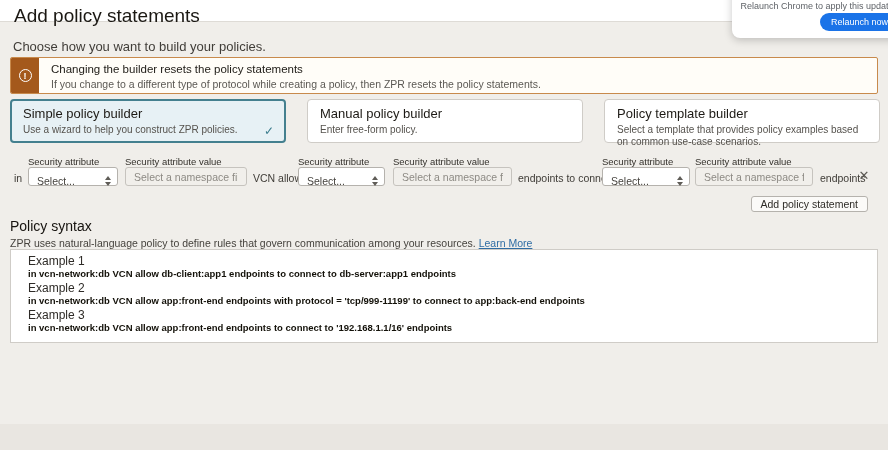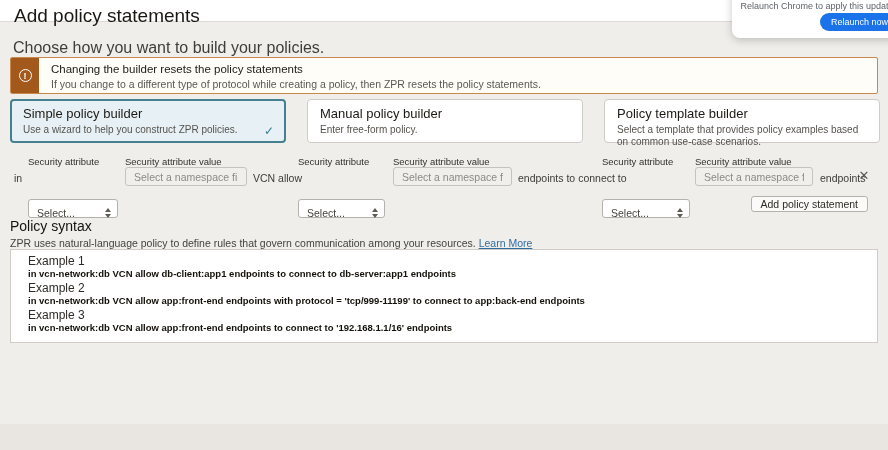--- a/index.html
+++ b/index.html
@@ -32,21 +32,21 @@
     font-size: 9px; color: #5f6368; text-align: center; white-space: nowrap;
   }
   .relaunch-btn {
     position: absolute; left: 88px; top: 33px; height: 18px; line-height: 18px;
     padding: 0 11px; background: #1a73e8; color: #fff; border: none;
     border-radius: 10px; font-size: 9px; font-family: inherit; cursor: pointer;
   }
   
   .intro {
     position: absolute; left: 13px; top: 39px;
-    font-size: 16px; color: #403d38; text-align: center;
+    font-size: 13px; color: #403d38; text-align: center;
   }
   
   .warn-banner {
     position: absolute; left: 10px; right: 10px; top: 57px; height: 37px;
     background: #fffdf8; border: 1px solid #c88a4c; border-radius: 2px;
     display: flex; overflow: hidden;
   }
   .warn-left {
     width: 28px; background: #a4591c; flex: 0 0 28px;
     display: flex; align-items: center; justify-content: center;
@@ -72,21 +72,21 @@
     position: absolute; right: 10px; bottom: 3px;
     color: #3d7e8e; font-size: 12px;
   }
   
   .fld-label { position: absolute; top: 156px; font-size: 9.5px; color: #33302b; white-space: nowrap; }
   .inline-txt { position: absolute; top: 172px; font-size: 10.5px; color: #3f3c37; white-space: nowrap; }
   .sel-box {
     position: absolute; top: 167px; height: 19px;
     background: #fff; border: 1px solid #b5b2ad; border-radius: 3px;
     display: flex; align-items: center; justify-content: space-between;
-    padding: 8px 6px 0 8px; font-size: 10.5px; color: #46433e; cursor: pointer; margin-top: 32px;
+    padding: 8px 6px 0 8px; font-size: 10.5px; color: #46433e; cursor: pointer;
   }
   .chevs { display: flex; flex-direction: column; align-items: center; gap: 2px; }
   .chev-up { width: 0; height: 0; border-left: 3px solid transparent; border-right: 3px solid transparent; border-bottom: 4px solid #5f5c57; }
   .chev-dn { width: 0; height: 0; border-left: 3px solid transparent; border-right: 3px solid transparent; border-top: 4px solid #5f5c57; }
   .txt-input {
     position: absolute; top: 167px; height: 19px;
     background: #f1efeb; border: 1px solid #c6c3be; border-radius: 3px;
     font-size: 10.5px; font-family: inherit; color: #46433e; padding: 0 8px;
   }
   .txt-input::placeholder { color: #8d8a84; }

